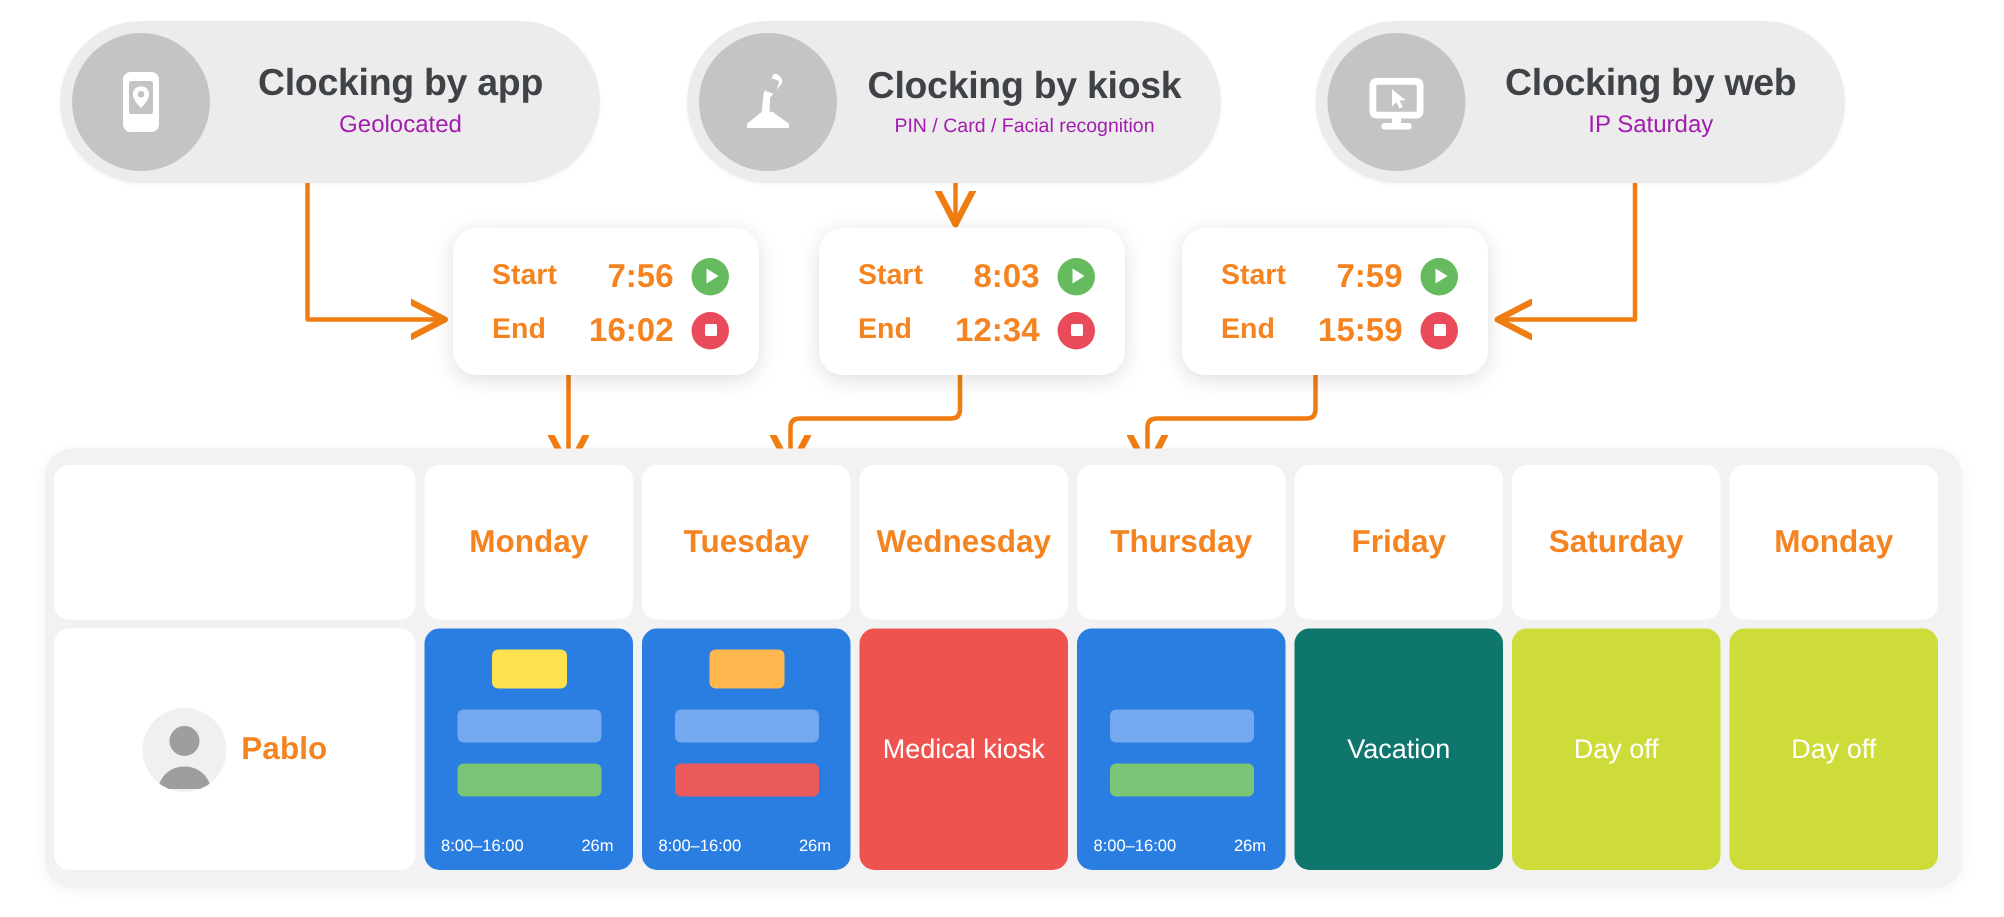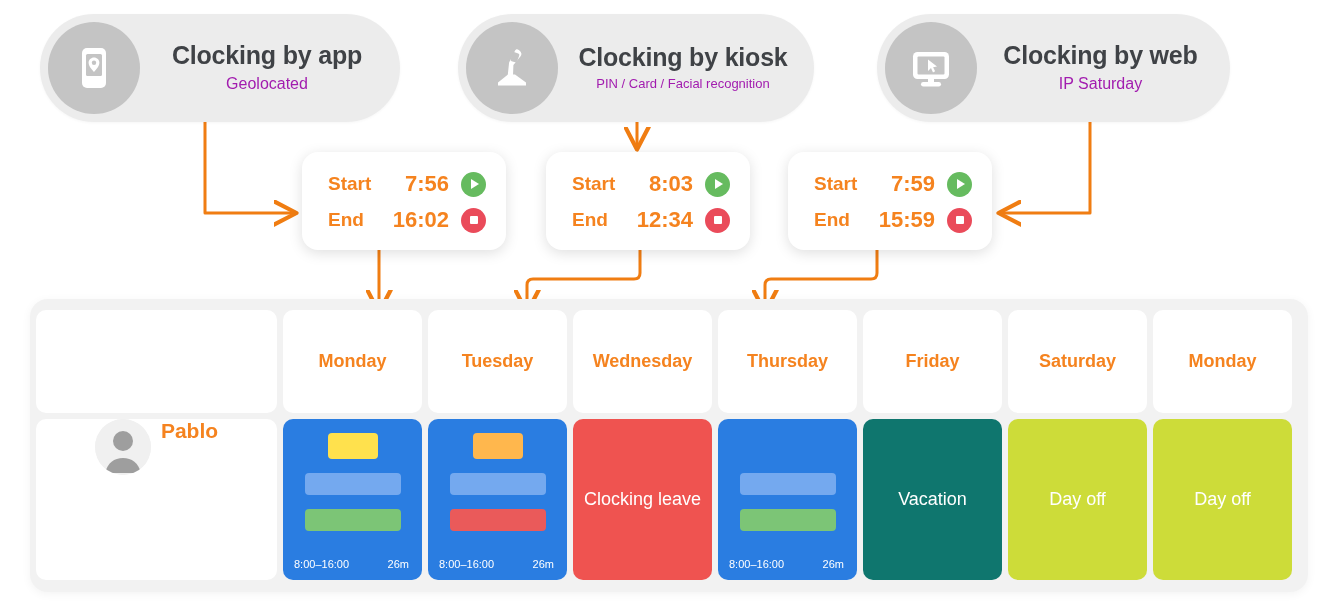--- a/index.html
+++ b/index.html
@@ -155,32 +155,33 @@
     grid-template-rows: 103px 161px;
     column-gap: 6px;
     row-gap: 6px;
   }
   .day-head {
     background: #ffffff;
     border-radius: 10px;
     display: flex;
     align-items: center;
     justify-content: center;
-    font-size: 18px;
+    font-size: 21px;
     font-weight: bold;
     color: #f5831f;
   }
   .corner-cell {
     background: #ffffff;
     border-radius: 10px;
   }
   .person-cell {
     background: #ffffff;
     border-radius: 10px;
     display: flex;
+    align-items: center;
     justify-content: center;
     gap: 10px;
   }
   .avatar {
     width: 56px;
     height: 56px;
     border-radius: 50%;
     background: #f0f0f0;
     display: flex;
     align-items: flex-end;
@@ -416,21 +417,21 @@
         <span class="bar bar-lightblue wide"></span>
         <span class="bar bar-red wide"></span>
       </div>
       <div class="shift-footer">
         <span>8:00–16:00</span>
         <span>26m</span>
       </div>
     </div>
 
     <div class="shift-cell medical label-cell">
-      <span>Clocking leave</span>
+      <span>Medical kiosk</span>
     </div>
 
     <div class="shift-cell work">
       <div class="bars">
         <span class="bar-spacer"></span>
         <span class="bar bar-lightblue wide"></span>
         <span class="bar bar-green wide"></span>
       </div>
       <div class="shift-footer">
         <span>8:00–16:00</span>

